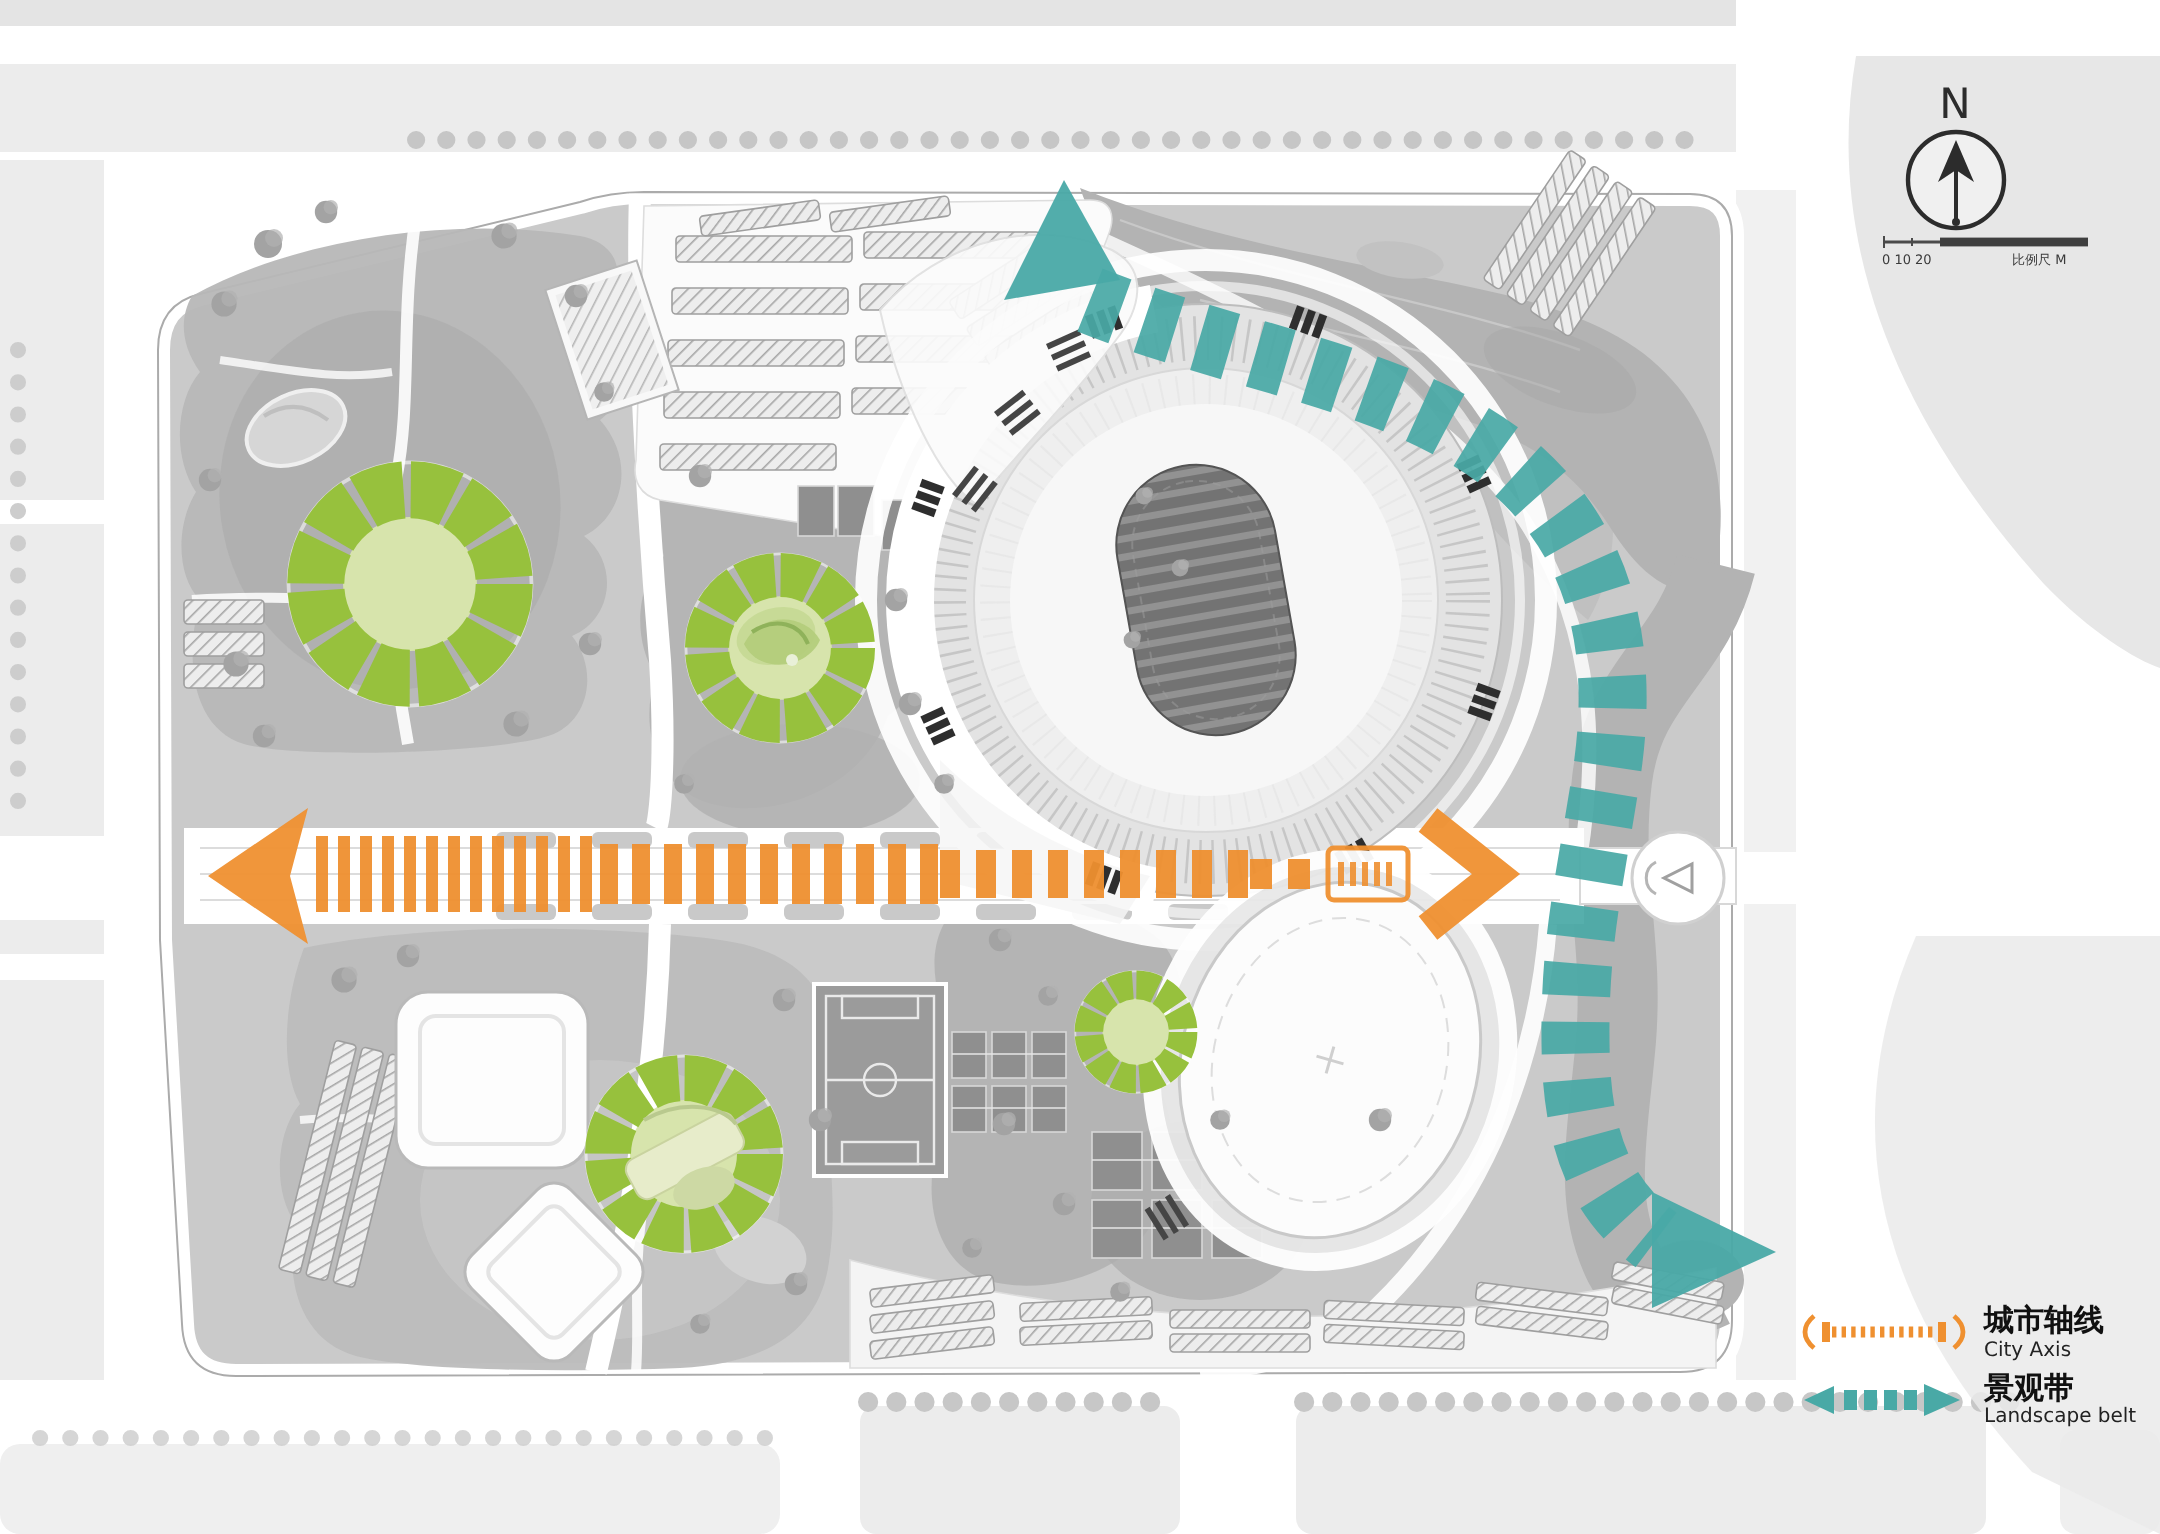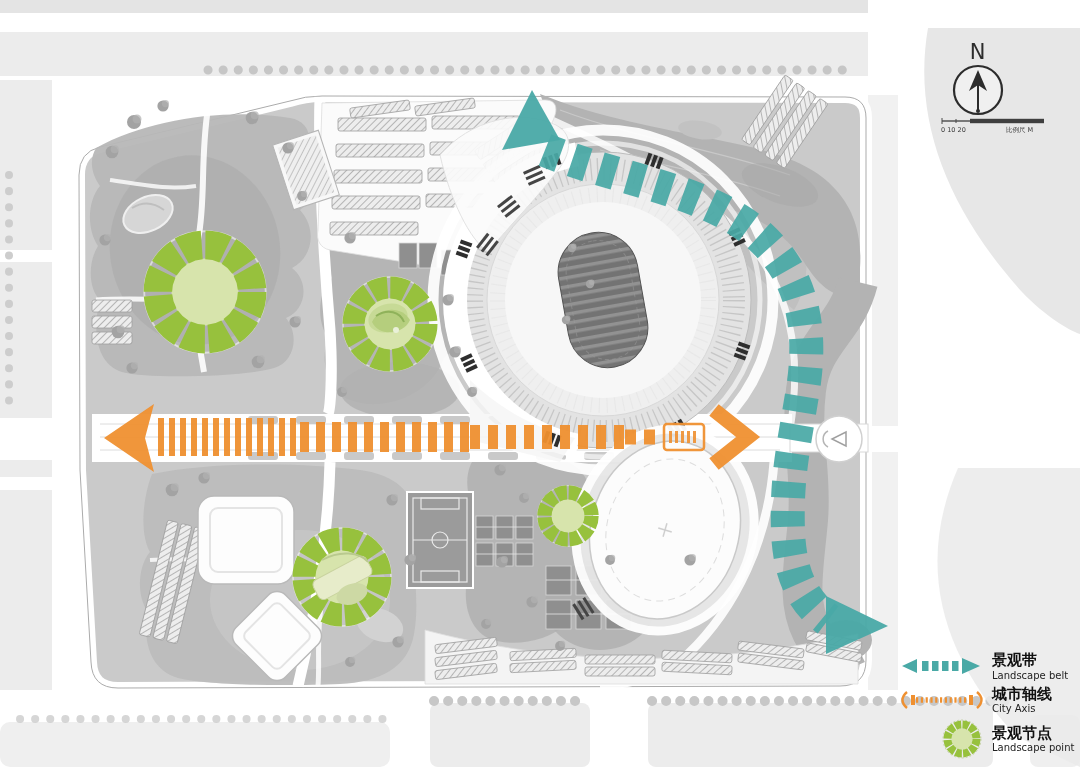--- a/index.html
+++ b/index.html
@@ -376,56 +376,43 @@
     <rect x="32" y="2.8" width="74" height="4.4" fill="#3f3f3f"></rect>
     <text x="3" y="16" font-size="6.5" fill="#3a3a3a">0 10 20</text>
     <text x="68" y="16" font-size="6.5" fill="#3a3a3a">比例尺 M</text>
   </svg>
 </div>
 
 <div class="legend">
   <div class="legend-row">
     <div class="legend-iconbox">
       <svg width="84" height="20" viewBox="0 0 84 20">
-        <polygon points="2,10 17,3 17,17" fill="var(--landscape-belt)"></polygon>
-        <rect x="22" y="5" width="6.5" height="10" fill="var(--landscape-belt)"></rect>
-        <rect x="32" y="5" width="6.5" height="10" fill="var(--landscape-belt)"></rect>
-        <rect x="42" y="5" width="6.5" height="10" fill="var(--landscape-belt)"></rect>
-        <rect x="52" y="5" width="6.5" height="10" fill="var(--landscape-belt)"></rect>
-        <polygon points="62,2 80,10 62,18" fill="var(--landscape-belt)"></polygon>
-      </svg>
-    </div>
-    <div class="legend-texts">
-      <div class="legend-zh">景观带</div>
-      <div class="legend-en">Landscape belt</div>
-    </div>
-  </div>
-  <div class="legend-row">
-    <div class="legend-iconbox">
-      <svg width="84" height="20" viewBox="0 0 84 20">
         <path d="M 7,2 C 1,7 1,13 7,18" stroke="var(--city-axis)" stroke-width="2.4" fill="none"></path>
         <path d="M 77,2 C 83,7 83,13 77,18" stroke="var(--city-axis)" stroke-width="2.4" fill="none"></path>
         <rect x="11" y="5" width="4" height="10" fill="var(--city-axis)"></rect>
         <rect x="69" y="5" width="4" height="10" fill="var(--city-axis)"></rect>
         <line x1="16" y1="10" x2="68" y2="10" stroke="var(--city-axis)" stroke-width="5.5" stroke-dasharray="2.2 2.6"></line>
       </svg>
     </div>
     <div class="legend-texts">
       <div class="legend-zh">城市轴线</div>
       <div class="legend-en">City Axis</div>
     </div>
   </div>
   <div class="legend-row">
     <div class="legend-iconbox">
-      <svg width="40" height="40" viewBox="-20 -20 40 40" style="margin-left:42px">
-        <circle r="10.5" fill="var(--point-center)"></circle>
-        <circle r="14.5" fill="none" stroke="var(--point-ring)" stroke-width="8" stroke-dasharray="6.3 1.3"></circle>
-        <circle r="19" fill="none" stroke="#99b45f" stroke-width="0.8" stroke-dasharray="2 2" opacity="0.6"></circle>
+      <svg width="84" height="20" viewBox="0 0 84 20">
+        <polygon points="2,10 17,3 17,17" fill="var(--landscape-belt)"></polygon>
+        <rect x="22" y="5" width="6.5" height="10" fill="var(--landscape-belt)"></rect>
+        <rect x="32" y="5" width="6.5" height="10" fill="var(--landscape-belt)"></rect>
+        <rect x="42" y="5" width="6.5" height="10" fill="var(--landscape-belt)"></rect>
+        <rect x="52" y="5" width="6.5" height="10" fill="var(--landscape-belt)"></rect>
+        <polygon points="62,2 80,10 62,18" fill="var(--landscape-belt)"></polygon>
       </svg>
     </div>
     <div class="legend-texts">
-      <div class="legend-zh">景观节点</div>
-      <div class="legend-en">Landscape point</div>
+      <div class="legend-zh">景观带</div>
+      <div class="legend-en">Landscape belt</div>
     </div>
   </div>
 </div>
 
 </div>
 
 </body></html>

